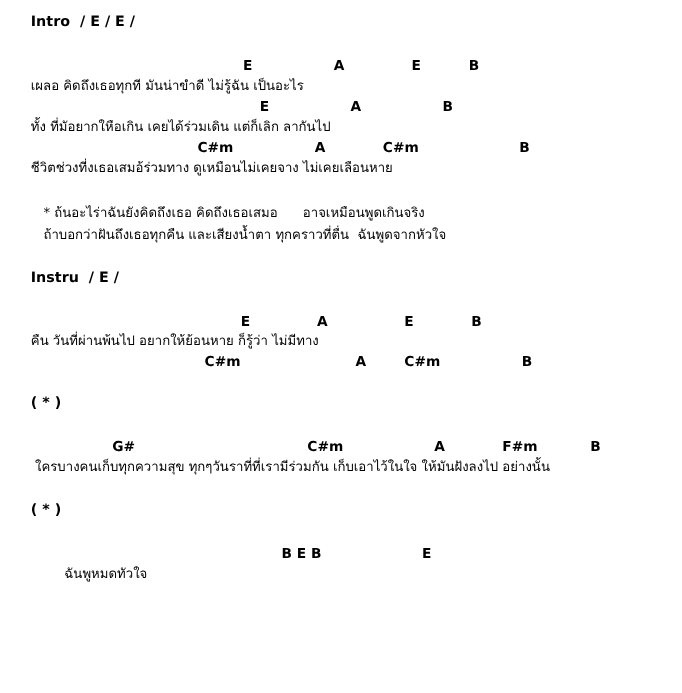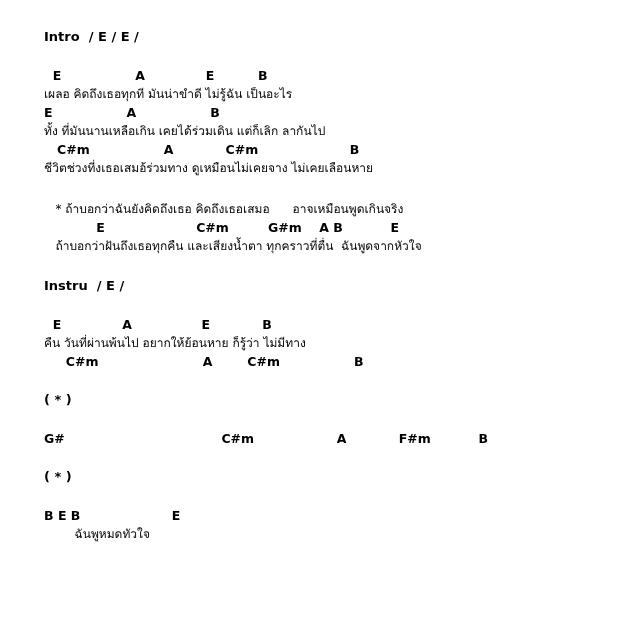--- a/index.html
+++ b/index.html
@@ -11,31 +11,32 @@
     width: 620px;
     height: 630px;
     font-family: "DejaVu Sans", "Liberation Sans", sans-serif;
     color: #000000;
     overflow: hidden;
   }
   .sheet {
     position: relative;
     width: 620px;
     height: 630px;
-    padding: 16px;
+    padding: 0;
     box-sizing: border-box;
   }
   .block {
     padding: 0 0 0 28px;
   }
   .chordline {
     font-weight: bold;
     font-size: 12.5px;
     line-height: 17px;
     white-space: pre;
+    text-align: center;
   }
   .lyricline {
     font-size: 12px;
     line-height: 20px;
     white-space: pre;
   }
   .section-head {
     font-weight: bold;
     font-size: 13px;
     white-space: pre;
@@ -60,30 +61,29 @@
   <div class="block">
     <div class="section-head">Intro  / E / E /</div>
   </div>
 
   <div class="gap-lg"></div>
 
   <div class="block">
     <div class="chordline">  E                 A              E          B</div>
     <div class="lyricline">เผลอ คิดถึงเธอทุกที มันน่าขำดี ไม่รู้ฉัน เป็นอะไร</div>
     <div class="chordline">E                 A                 B</div>
-    <div class="lyricline">ทั้ง ที่มันนานเหลือเกิน เคยได้ร่วมเดิน แต่ก็เลิก ลากันไป</div>
+    <div class="lyricline">ทั้ง ที่มัอยากใหือเกิน เคยได้ร่วมเดิน แต่ก็เลิก ลากันไป</div>
     <div class="chordline">   C#m                 A            C#m                     B</div>
     <div class="lyricline">ชีวิตช่วงที่งเธอเสมอ้ร่วมทาง ดูเหมือนไม่เคยจาง ไม่เคยเลือนหาย</div>
   </div>
 
   <div class="gap-lg"></div>
 
   <div class="block">
-    <div class="lyricline">   * ถ้าบอกว่าฉันยังคิดถึงเธอ คิดถึงเธอเสมอ      อาจเหมือนพูดเกินจริง</div>
-    <div class="chordline">            E                     C#m         G#m    A B           E</div>
+    <div class="lyricline">   * ถ้นอะไร่าฉันยังคิดถึงเธอ คิดถึงเธอเสมอ      อาจเหมือนพูดเกินจริง</div>
     <div class="lyricline">   ถ้าบอกว่าฝันถึงเธอทุกคืน และเสียงน้ำตา ทุกคราวที่ตื่น  ฉันพูดจากหัวใจ</div>
   </div>
 
   <div class="gap-lg"></div>
 
   <div class="block">
     <div class="section-head">Instru  / E /</div>
   </div>
 
   <div class="gap-lg"></div>
@@ -97,20 +97,21 @@
   <div class="gap-lg"></div>
 
   <div class="block">
     <div class="star">( * )</div>
   </div>
 
   <div class="gap-lg"></div>
 
   <div class="block">
     <div class="chordline">G#                                    C#m                   A            F#m           B</div>
+    <div class="lyricline"> ใครบางคนเก็บทุกความสุข ทุกๆวันราที่ที่เรามีร่วมกัน เก็บเอาไว้ในใจ ให้มันฝังลงไป อย่างนั้น</div>
   </div>
 
   <div class="gap-lg"></div>
 
   <div class="block">
     <div class="star">( * )</div>
   </div>
 
   <div class="gap-lg"></div>
 

